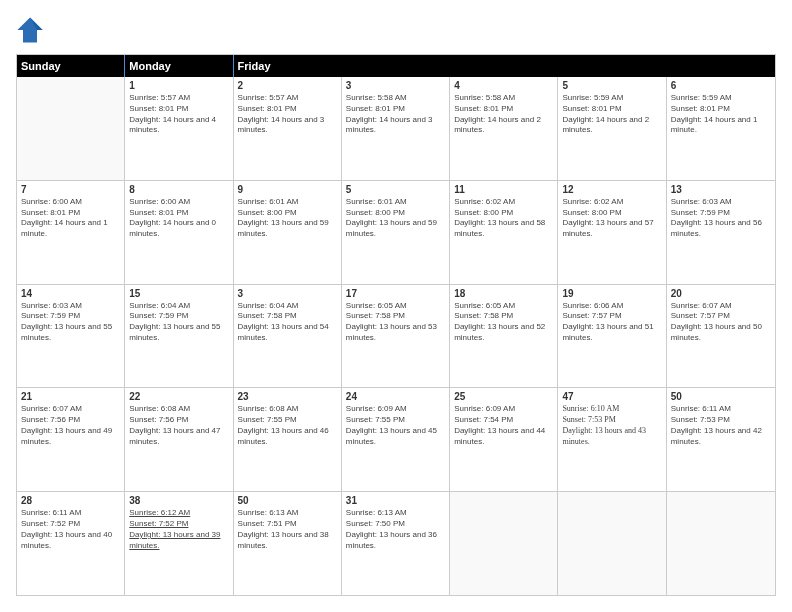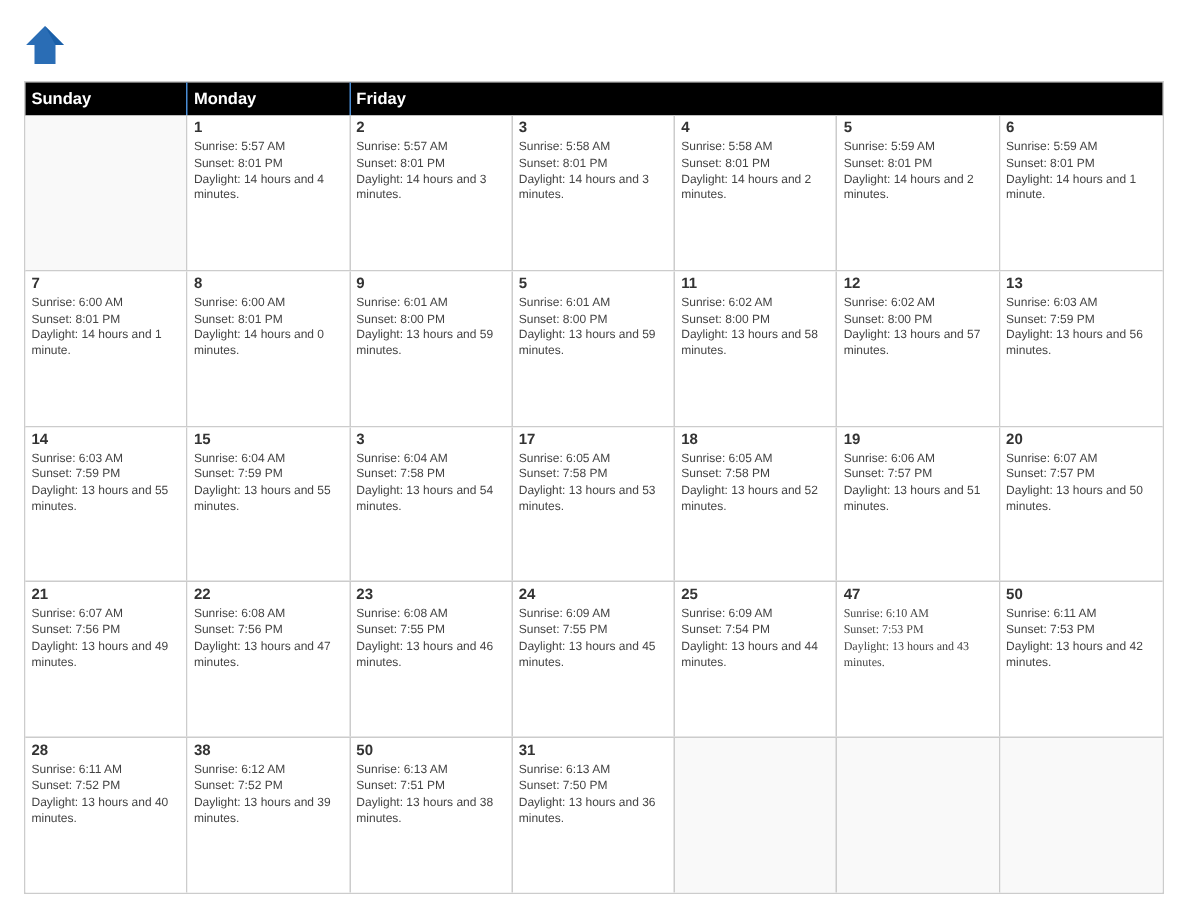--- a/index.html
+++ b/index.html
@@ -317,21 +317,21 @@
         </div>
         <div class="cal-row">
           <div class="cal-cell">
             <div class="day-num">28</div>
             <div class="cell-text" style="white-space: pre-line;">Sunrise: 6:11 AM
 Sunset: 7:52 PM
 Daylight: 13 hours and 40 minutes.</div>
           </div>
           <div class="cal-cell">
             <div class="day-num">38</div>
-            <div class="cell-text" style="white-space: pre-line;">Sunrise: 6:12 AM
+            <div class="cell-text" style="white-space: pre-line; text-decoration: underline;">Sunrise: 6:12 AM
 Sunset: 7:52 PM
 Daylight: 13 hours and 39 minutes.</div>
           </div>
           <div class="cal-cell">
             <div class="day-num">50</div>
             <div class="cell-text" style="white-space: pre-line;">Sunrise: 6:13 AM
 Sunset: 7:51 PM
 Daylight: 13 hours and 38 minutes.</div>
           </div>
           <div class="cal-cell">

